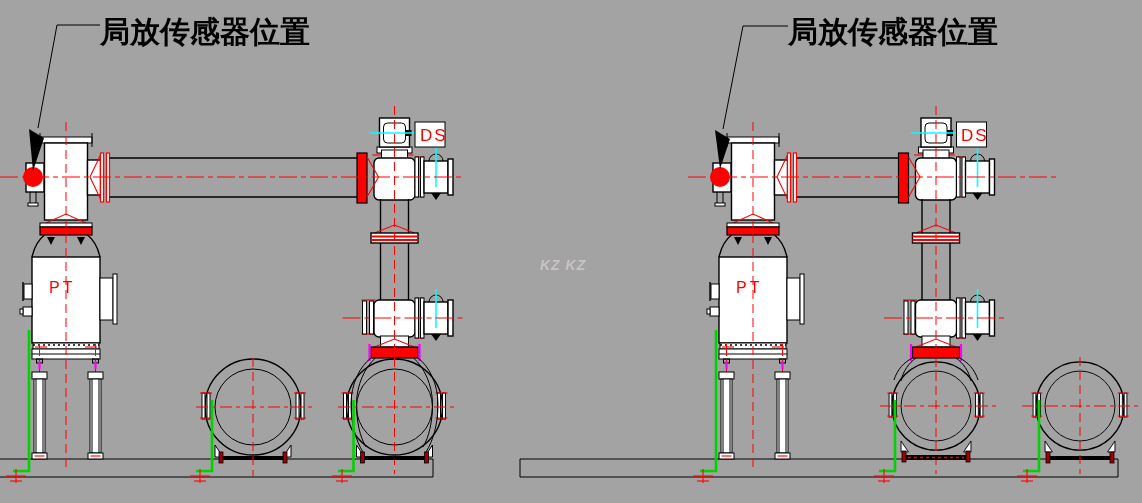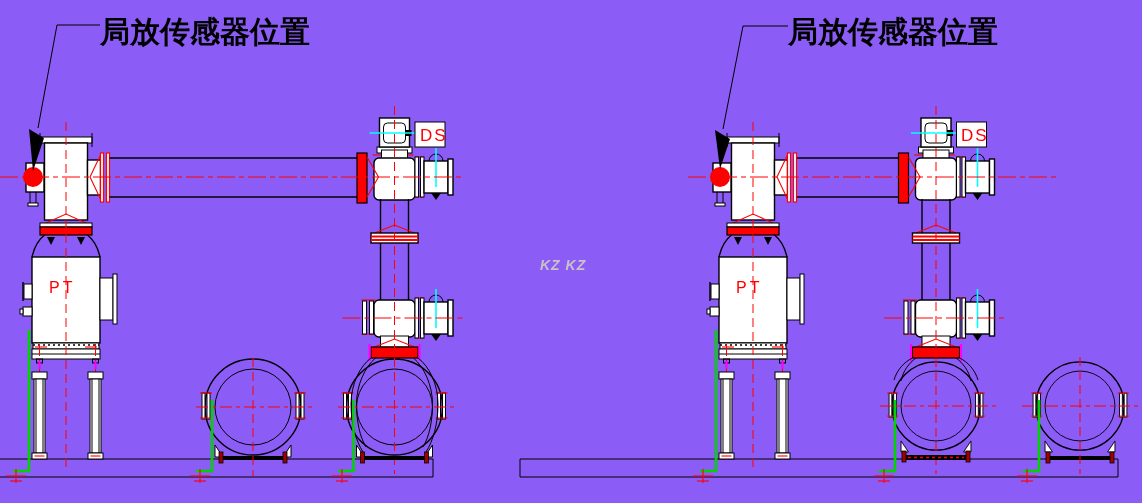--- a/index.html
+++ b/index.html
@@ -1,16 +1,16 @@
 <!DOCTYPE html>
 <html style="--line: #000000; --red: #ff0000; --green: #00d400; --cyan: #00ffff; --magenta: #ff00ff; --watermark: #c9c3c3;"><head>
 <meta charset="utf-8">
 <style>
   html,body{margin:0;padding:0;background:#ffffff;}
-  .stage{position:relative;width:1142px;height:503px;background:#8b5cf6;overflow:hidden;
+  .stage{position:relative;width:1142px;height:503px;background:#a3a3a3;overflow:hidden;
          font-family:"Liberation Sans",sans-serif;text-align:center;}
   svg{display:block;}
   
   .k  {stroke:var(--line,#000);fill:none;stroke-width:1.4;}
   .k1 {stroke:var(--line,#000);fill:none;stroke-width:1;}
   .w  {stroke:var(--line,#000);fill:#fff;stroke-width:1.4;}
   .w1 {stroke:var(--line,#000);fill:#fff;stroke-width:1;}
   .kf {fill:var(--line,#000);stroke:none;}
   .r  {stroke:var(--red,#f00);fill:none;stroke-width:1.1;}
   .r2 {stroke:var(--red,#f00);fill:none;stroke-width:2;}

